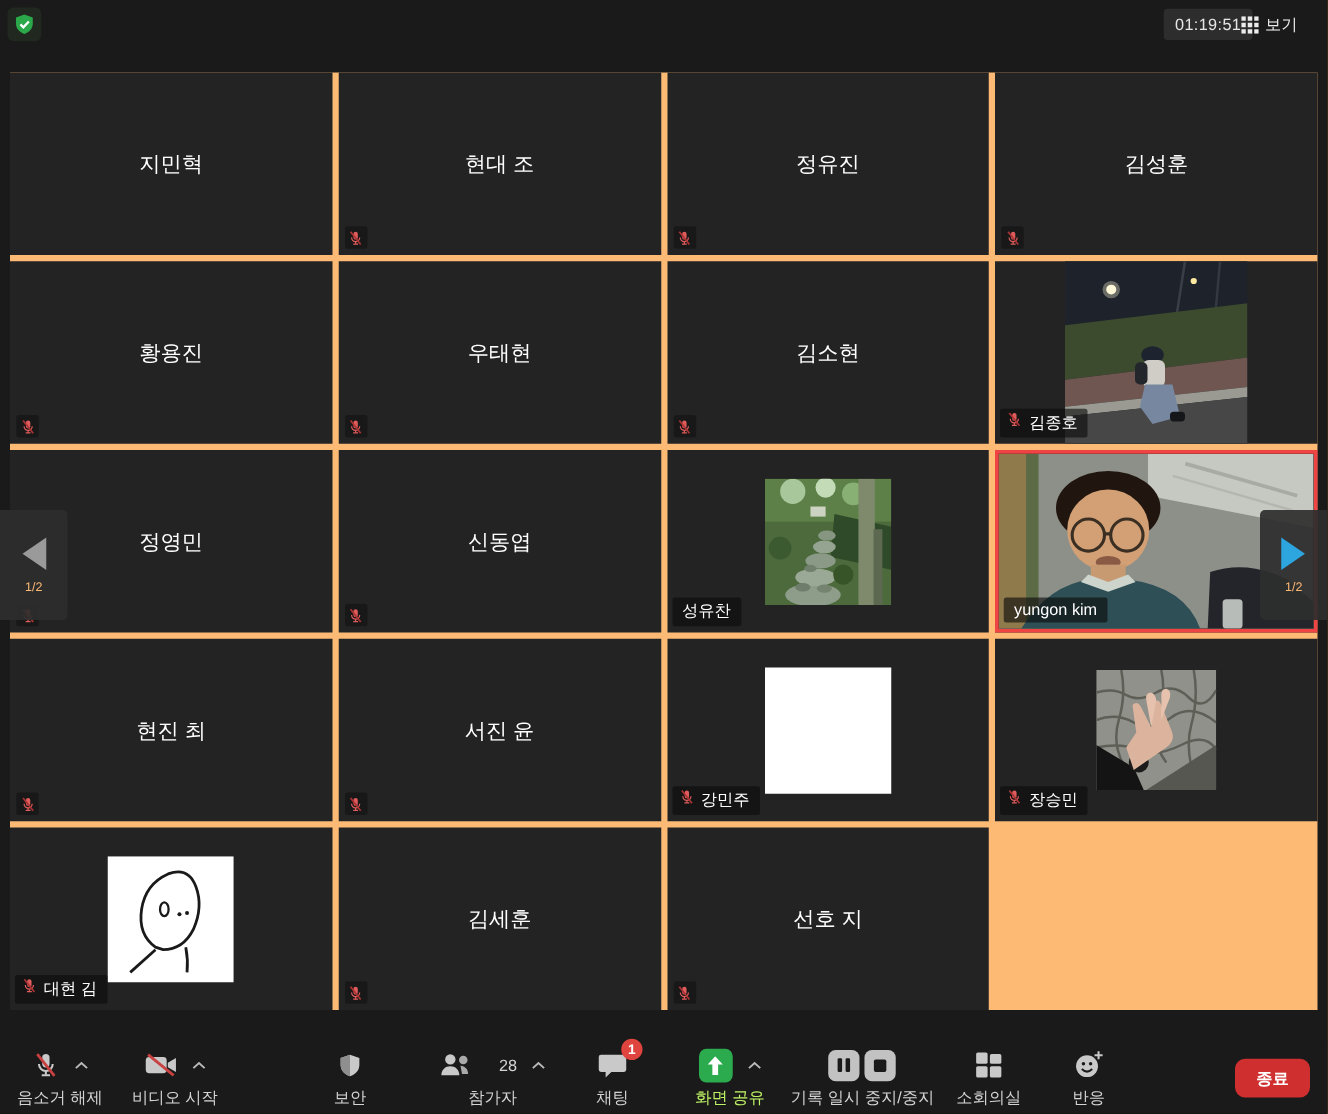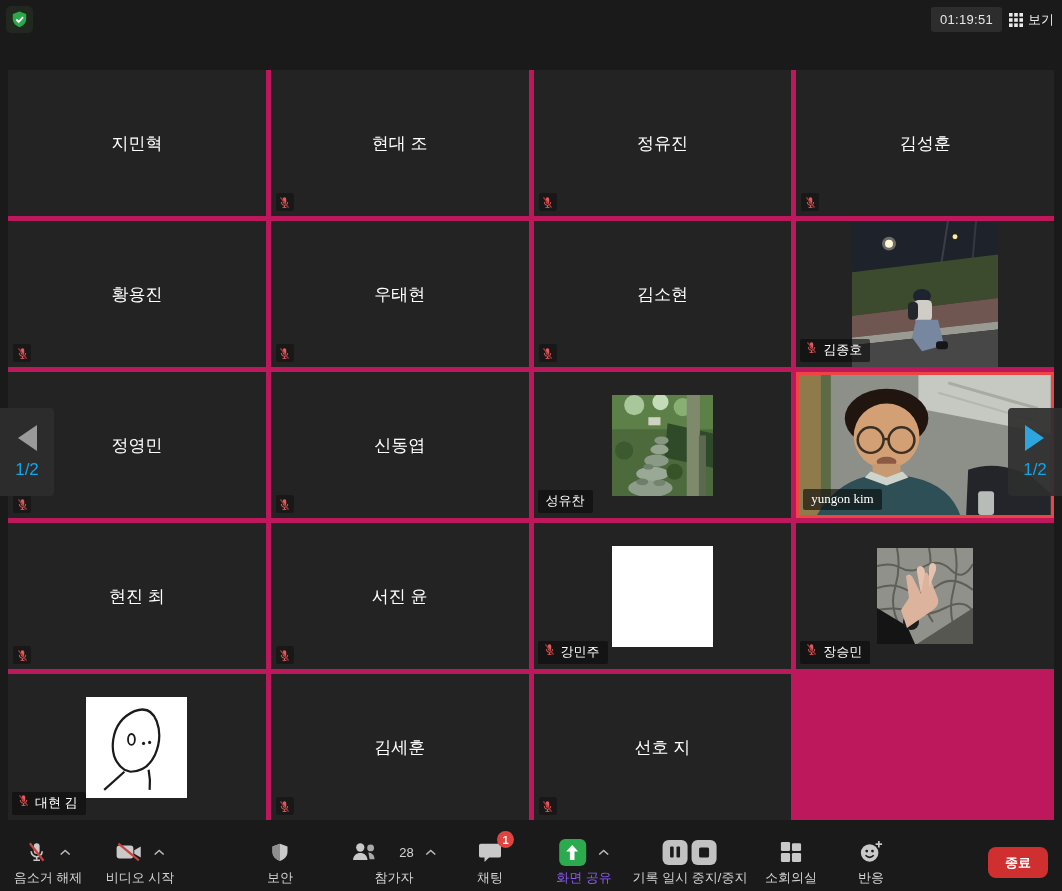--- a/index.html
+++ b/index.html
@@ -21,76 +21,76 @@
     background:#121212; border-radius:3px; display:flex; align-items:center; gap:10px; padding:0 12px;
   }
   .rec-pill .rec-label { font-size:13px; color:#d6d6d6; flex:1; white-space:nowrap; overflow:hidden; }
   .rec-btn { background:none; border:none; cursor:pointer; display:flex; align-items:center; }
   .timer-chip {
     position:absolute; right:60px; top:7px; height:25px; padding:0 9px;
     background:#2d2d2d; border-radius:3px; display:flex; align-items:center;
     font-size:13px; color:#e6e6e6; letter-spacing:.3px;
   }
   .view-btn {
-    position:absolute; right:8px; top:7px; height:25px; display:flex; align-items:center; gap:5px;
+    position:absolute; right:24px; top:7px; height:25px; display:flex; align-items:center; gap:5px;
     background:none; border:none; color:#ececec; font-size:13px; cursor:pointer;
     font-family:Liberation Mono, monospace;
   }
 
   
   #grid {
-    position:absolute; left:8px; top:70px; width:1046px; height:750px;
+    position:absolute; left:8px; top:58px; width:1046px; height:750px;
     display:grid; grid-template-columns:repeat(4,1fr); grid-template-rows:repeat(5,1fr);
-    gap:5px; background:#be185d;
+    gap:5px; background:#fdba74;
   }
   .tile { position:relative; background:#232323; overflow:hidden; }
   .tile.active { border:3px solid #ef4444; }
   .center-name {
     position:absolute; inset:0; display:flex; align-items:center; justify-content:center;
     font-size:17px; color:#ffffff;
   }
   .mic-chip {
     position:absolute; left:5px; bottom:5px; width:18px; height:18px;
     background:rgba(0,0,0,.30); border-radius:2px;
     display:flex; align-items:center; justify-content:center;
   }
   .name-tag {
     position:absolute; left:4px; bottom:5px; max-width:92%;
     background:rgba(12,12,12,.62); border-radius:2px;
     display:flex; align-items:flex-start; gap:5px; padding:2px 8px 3px 5px;
     font-size:13px; color:#fff; white-space:nowrap;
   }
-  .name-tag.no-mic { padding-left:8px;font-family:Liberation Serif, serif; }
+  .name-tag.no-mic { padding-left:8px; }
   .avatar-wrap { position:absolute; inset:0; display:flex; align-items:center; justify-content:center; }
   .avatar-square { width:101px; height:101px; }
   .avatar-portrait { height:100%; width:146px; }
   .avatar-fill { position:absolute; inset:0; width:100%; height:100%; }
   .white-box { width:101px; height:101px; background:#ffffff; }
 
   
   .pager {
     position:absolute; top:408px; width:54px; height:88px;
     background:rgba(46,46,46,.92); display:flex; flex-direction:column;
     align-items:center; justify-content:center; gap:8px; cursor:pointer; border:none;
   }
   #pager-left  { left:0;  border-radius:0 4px 4px 0; }
   #pager-right { right:0; border-radius:4px 0 0 4px; }
-  .pager .page-num { font-size:17px; color:#0ea5e9; }
+  .pager .page-num { font-size:10px; color:#fdba74; }
 
   
   #toolbar { position:absolute; left:0; right:0; bottom:0; height:58px; background:#1a1a1a; }
   .tb-item {
     position:absolute; bottom:4px; transform:translateX(-50%);
     display:flex; flex-direction:column; align-items:center; gap:3px;
     background:none; border:none; cursor:pointer; color:#d4d4d4;
     font-family:"Liberation Sans","DejaVu Sans",sans-serif;
   }
   .tb-item .icon-row { height:28px; display:flex; align-items:center; gap:4px; position:relative; }
   .tb-item .tb-label { font-size:13px; color:#d4d4d4; white-space:nowrap; }
-  .tb-item.green .tb-label { color:#8b5cf6; }
+  .tb-item.green .tb-label { color:#bef264; }
   .tb-count { font-size:13px; color:#d4d4d4; margin-left:17px; }
   .caret { display:flex; align-items:center; margin-left:8px; }
   .chat-badge {
     position:absolute; top:-7px; right:-12px; min-width:17px; height:17px; padding:0 4px;
     background:#e0443e; border-radius:9px; color:#fff; font-size:11px; font-weight:bold;
     display:flex; align-items:center; justify-content:center;
   }
   .share-sq {
     width:27px; height:27px; background:#2bab4e; border-radius:6px;
     display:flex; align-items:center; justify-content:center;

